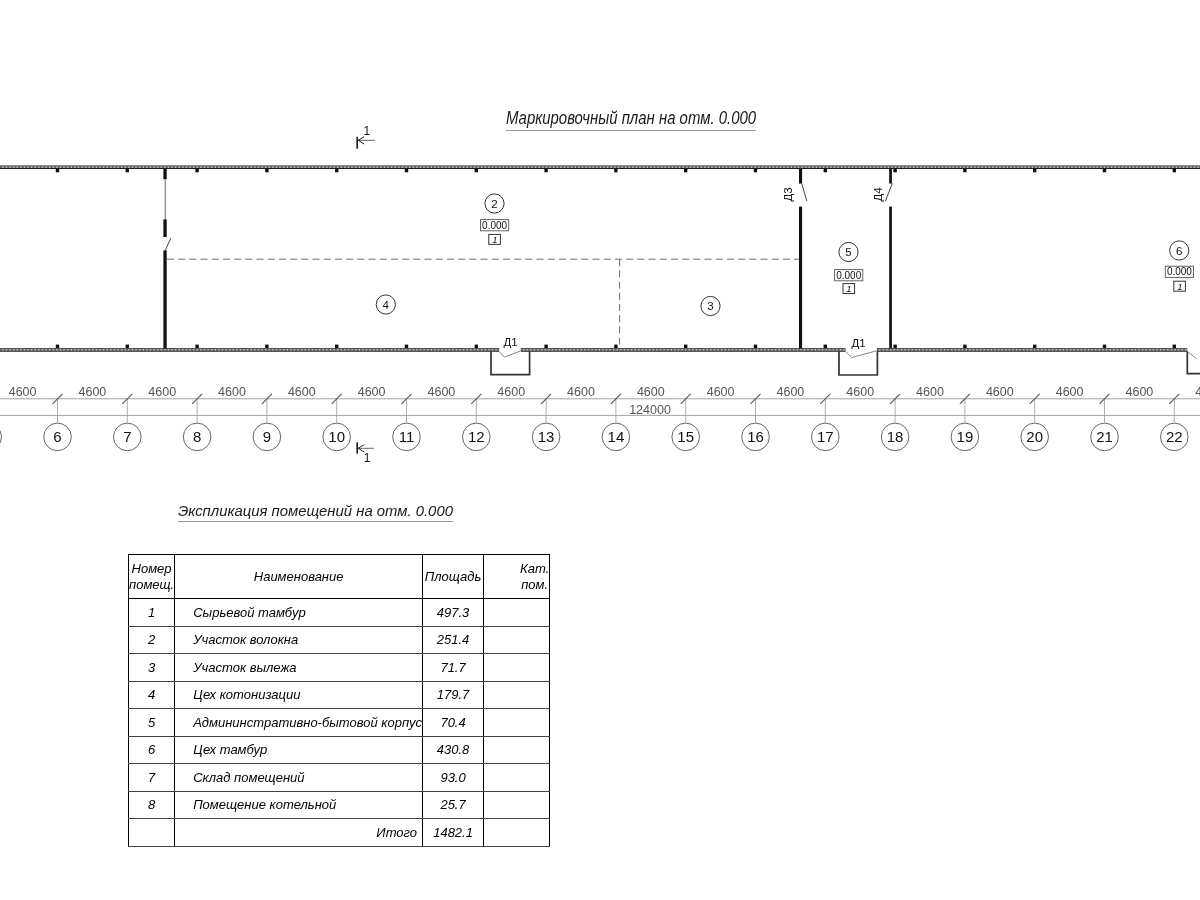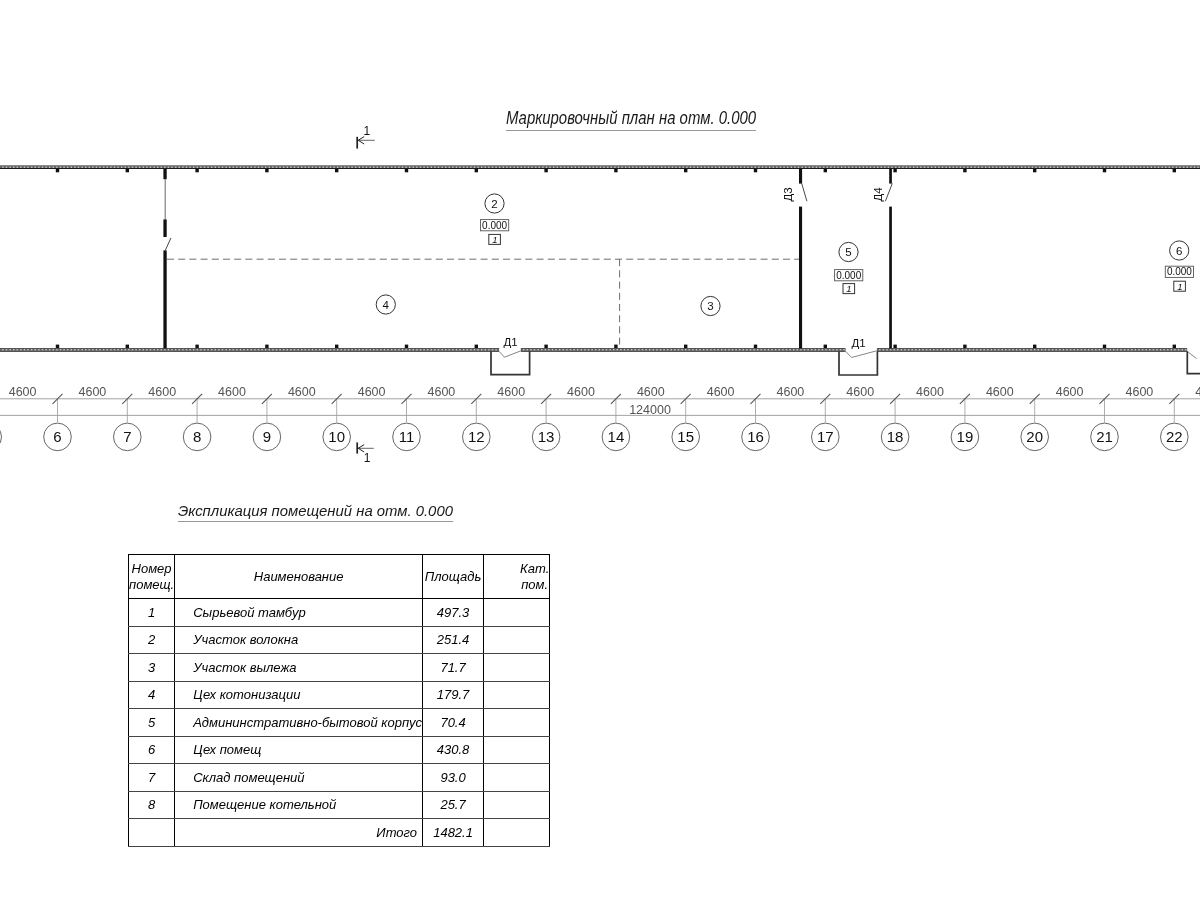--- a/index.html
+++ b/index.html
@@ -261,21 +261,21 @@
           <td class="v"></td>
         </tr>
 <tr class="r">
           <td class="c v">5</td>
           <td class="n v">Админинстративно-бытовой корпус</td>
           <td class="c v">70.4</td>
           <td class="v"></td>
         </tr>
 <tr class="r">
           <td class="c v">6</td>
-          <td class="n v">Цех помещ</td>
+          <td class="n v">Цех тамбур</td>
           <td class="c v">430.8</td>
           <td class="v"></td>
         </tr>
 <tr class="r">
           <td class="c v">7</td>
           <td class="n v">Склад помещений</td>
           <td class="c v">93.0</td>
           <td class="v"></td>
         </tr>
 <tr class="r">

